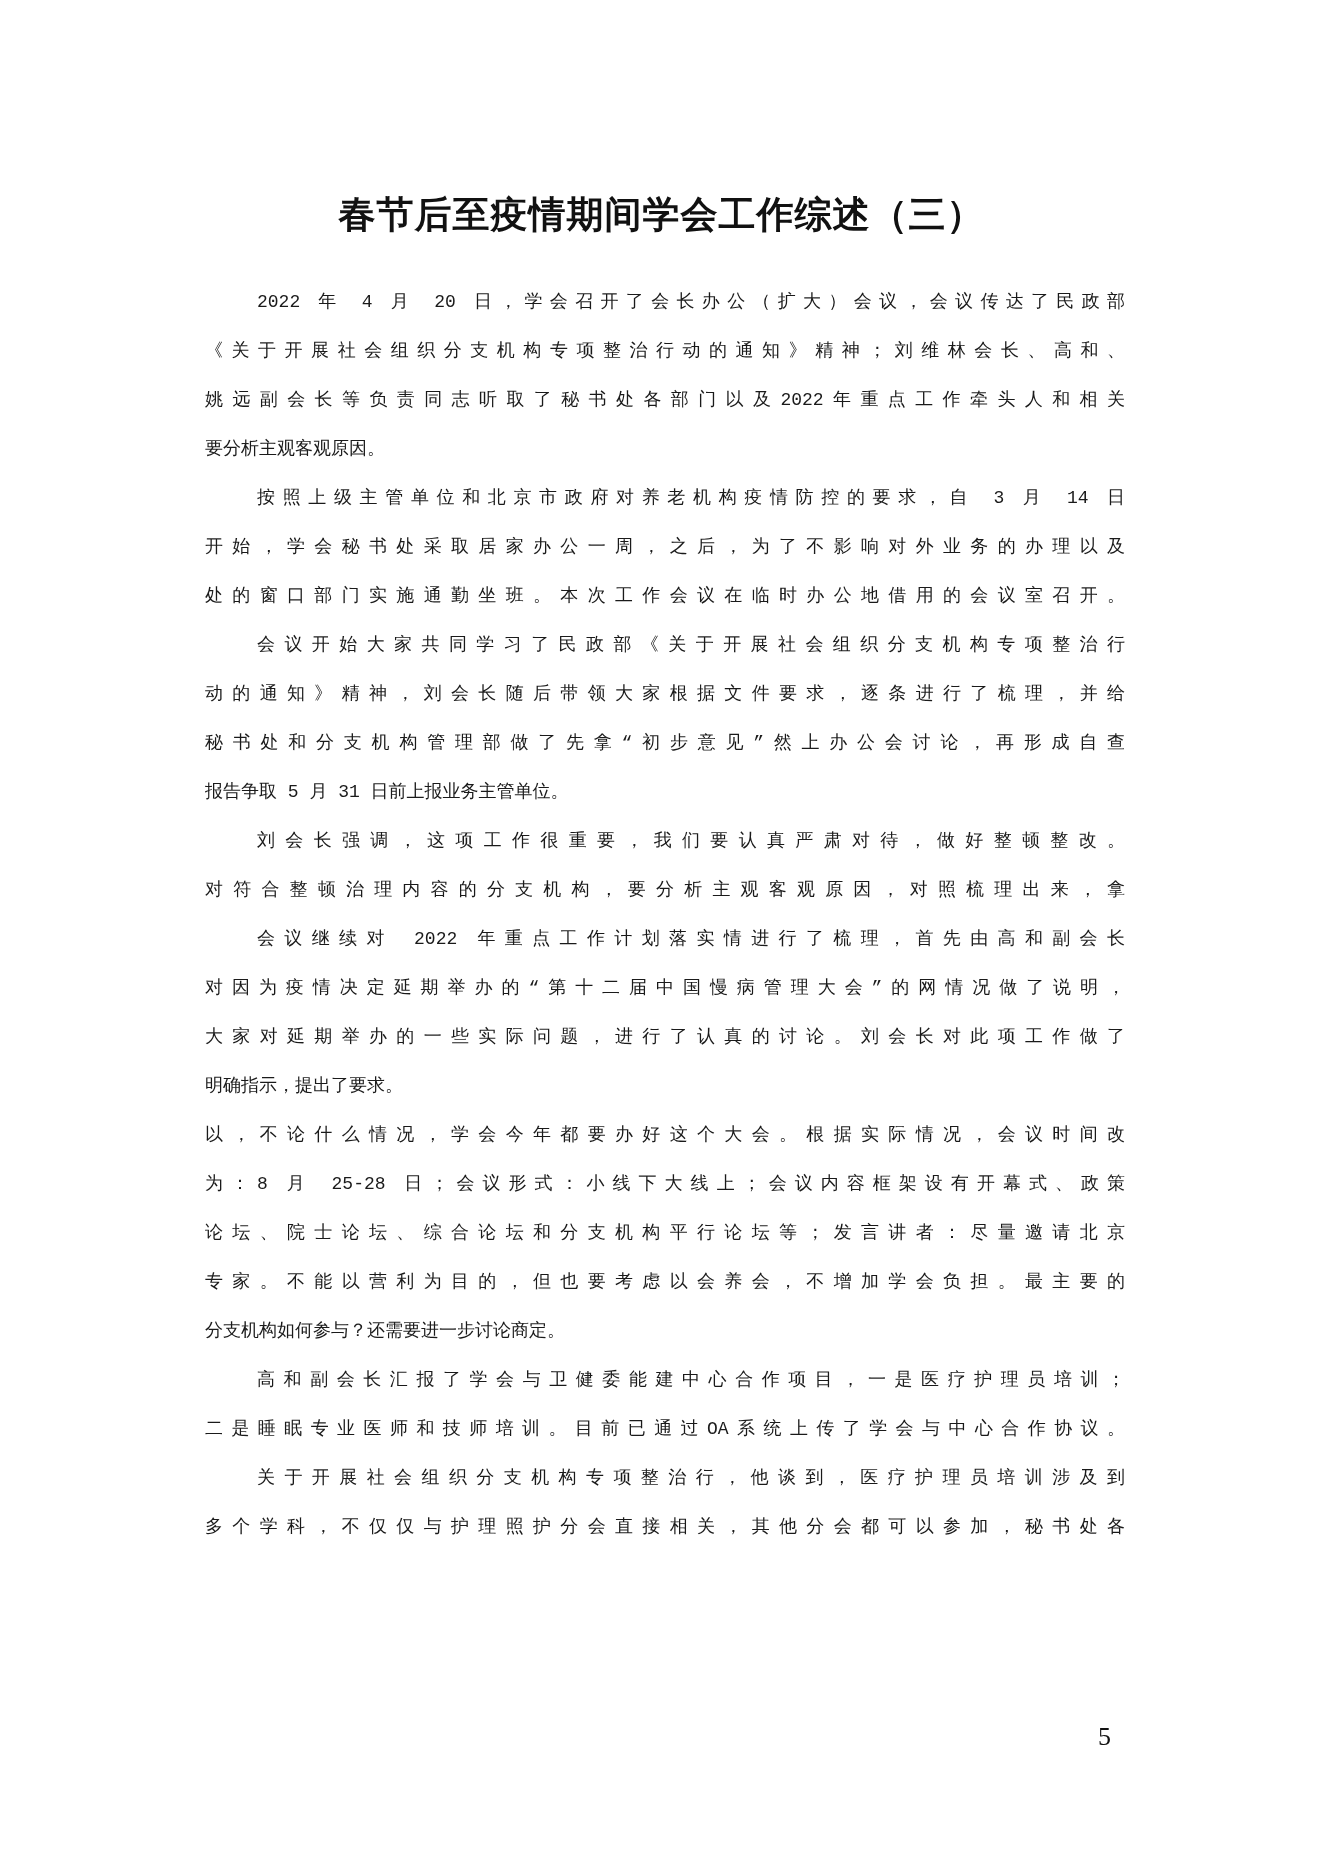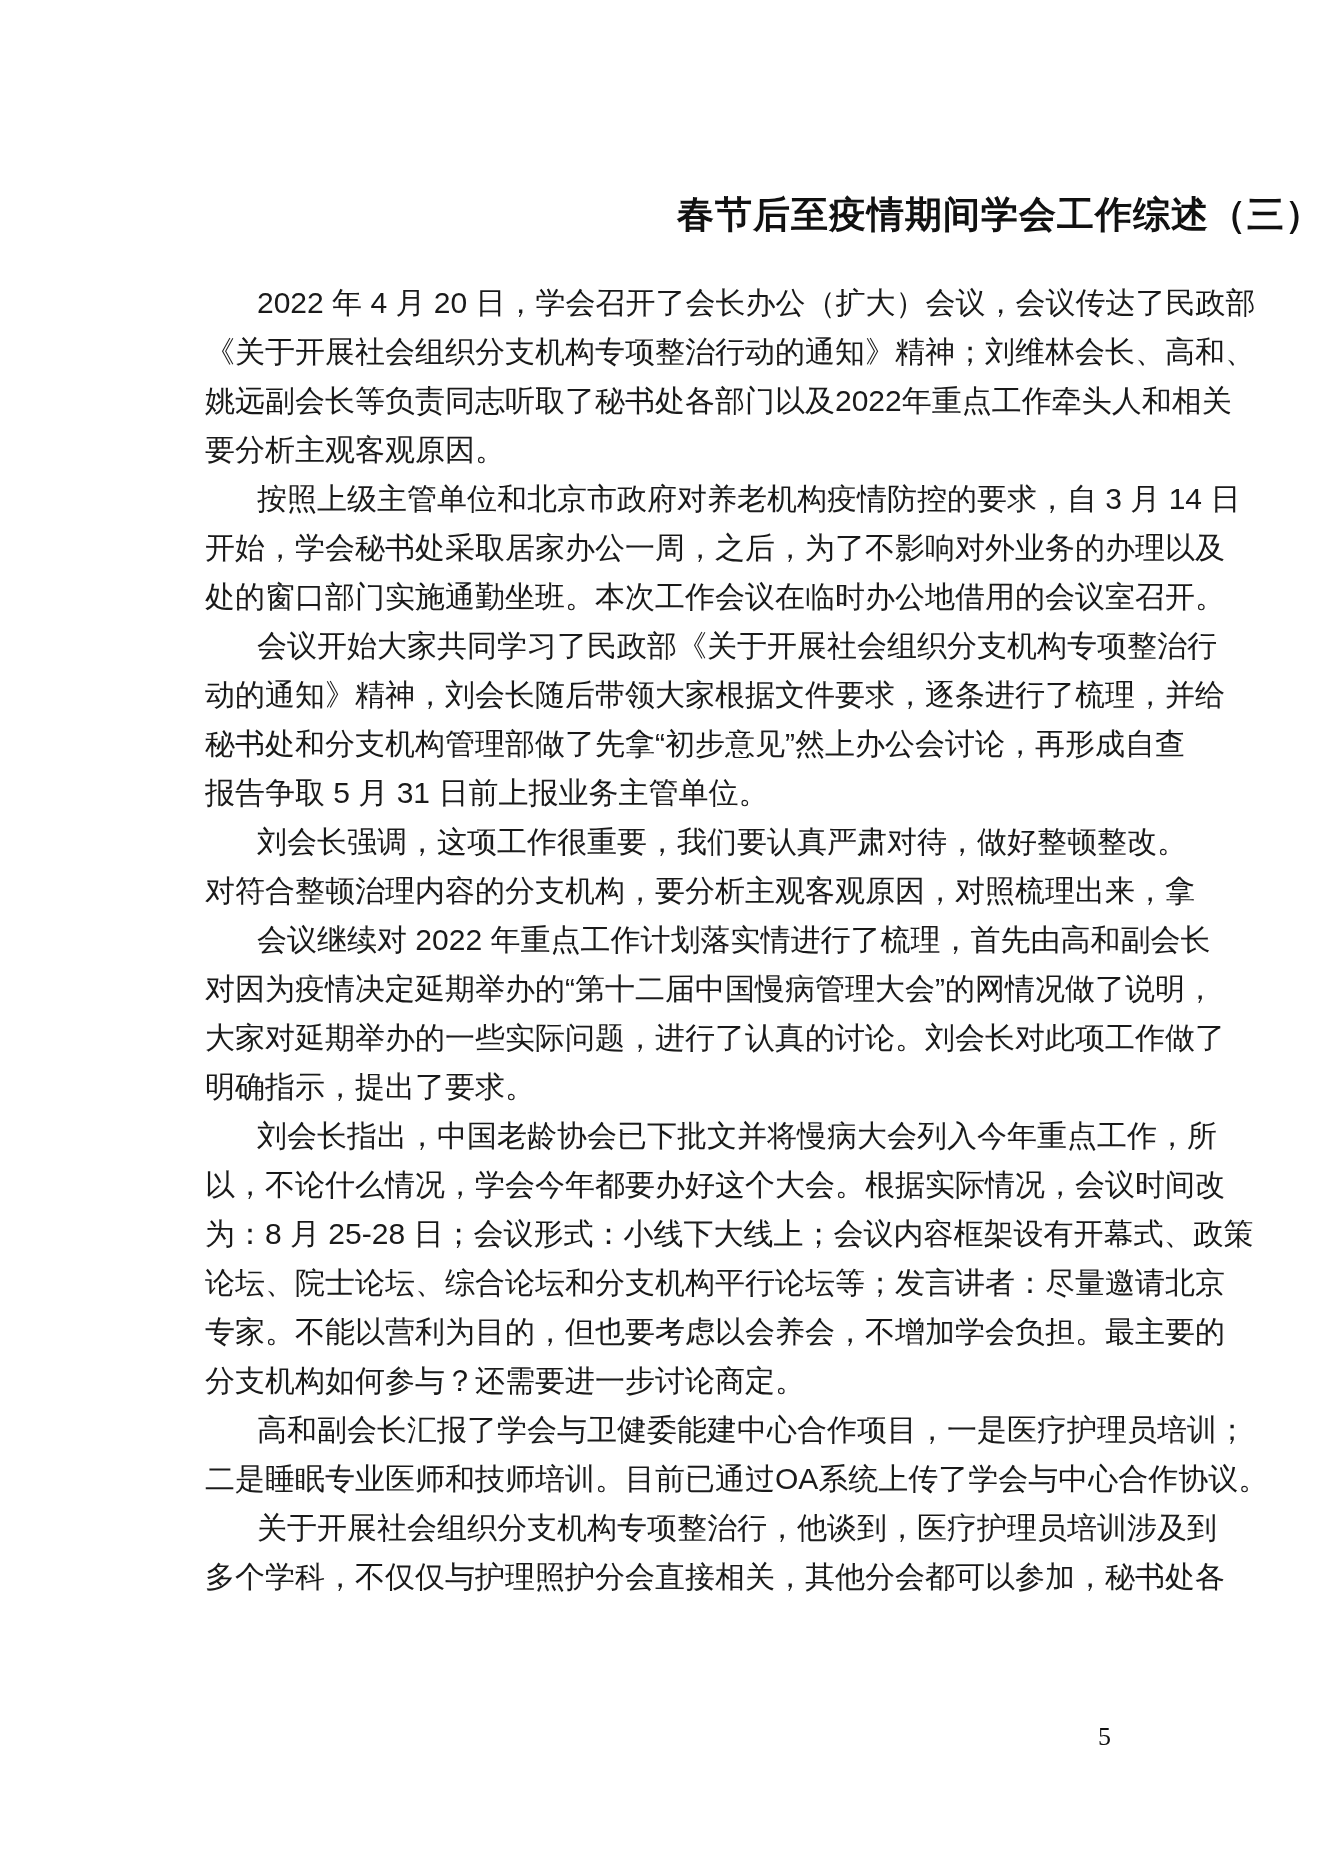--- a/index.html
+++ b/index.html
@@ -1,25 +1,25 @@
 <!DOCTYPE html>
 <html><head>
 <meta charset="utf-8">
 <style>
   html, body { margin: 0; padding: 0; background: #ffffff; }
   body { width: 1323px; height: 1871px; position: relative; overflow: hidden; color: #111; }
   .page { position: absolute; left: 0; top: 0; width: 1323px; height: 1871px; background: #fff; }
   .title {
-    position: absolute; left: 0; top: 190px; width: 1323px; text-align: right;
+    position: absolute; left: 0; top: 190px; width: 1323px; text-align: center;
     font-family: "DejaVu Serif", "Liberation Serif", serif; font-weight: bold;
     font-size: 37px; letter-spacing: 1px; color: #111;
   }
   .body-text {
     position: absolute; left: 205px; top: 278px; width: 920px;
-    font-family: Liberation Sans, sans-serif; font-size: 30px; color: #1a1a1a;
+    font-family: Liberation Mono, monospace; font-size: 18px; color: #1a1a1a;
   }
   .line {
     height: 49px; line-height: 49px; white-space: nowrap;
     text-align: justify; text-align-last: justify; overflow: visible;
   }
   .line.last { text-align-last: left; }
   .line.indent { padding-left: 52px; }
   .page-number {
     position: absolute; left: 1098px; top: 1722px;
     font-family: "Liberation Serif", "DejaVu Serif", serif; font-size: 26px; color: #111;
@@ -59,21 +59,20 @@
     </div>
 
     <div>
       <div class="line indent"> 会议继续对 2022 年重点工作计划落实情进行了梳理，首先由高和副会长</div>
       <div class="line">对因为疫情决定延期举办的“第十二届中国慢病管理大会”的网情况做了说明，</div>
       <div class="line">大家对延期举办的一些实际问题，进行了认真的讨论。刘会长对此项工作做了</div>
       <div class="line last">明确指示，提出了要求。</div>
     </div>
 
     <div>
-      <div class="line indent"> 刘会长指出，中国老龄协会已下批文并将慢病大会列入今年重点工作，所</div>
       <div class="line">以，不论什么情况，学会今年都要办好这个大会。根据实际情况，会议时间改</div>
       <div class="line">为：8 月 25-28 日；会议形式：小线下大线上；会议内容框架设有开幕式、政策</div>
       <div class="line">论坛、院士论坛、综合论坛和分支机构平行论坛等；发言讲者：尽量邀请北京</div>
       <div class="line">专家。不能以营利为目的，但也要考虑以会养会，不增加学会负担。最主要的</div>
       <div class="line last">分支机构如何参与？还需要进一步讨论商定。</div>
     </div>
 
     <div>
       <div class="line indent">高和副会长汇报了学会与卫健委能建中心合作项目，一是医疗护理员培训；</div>
       <div class="line">二是睡眠专业医师和技师培训。目前已通过OA系统上传了学会与中心合作协议。</div>

